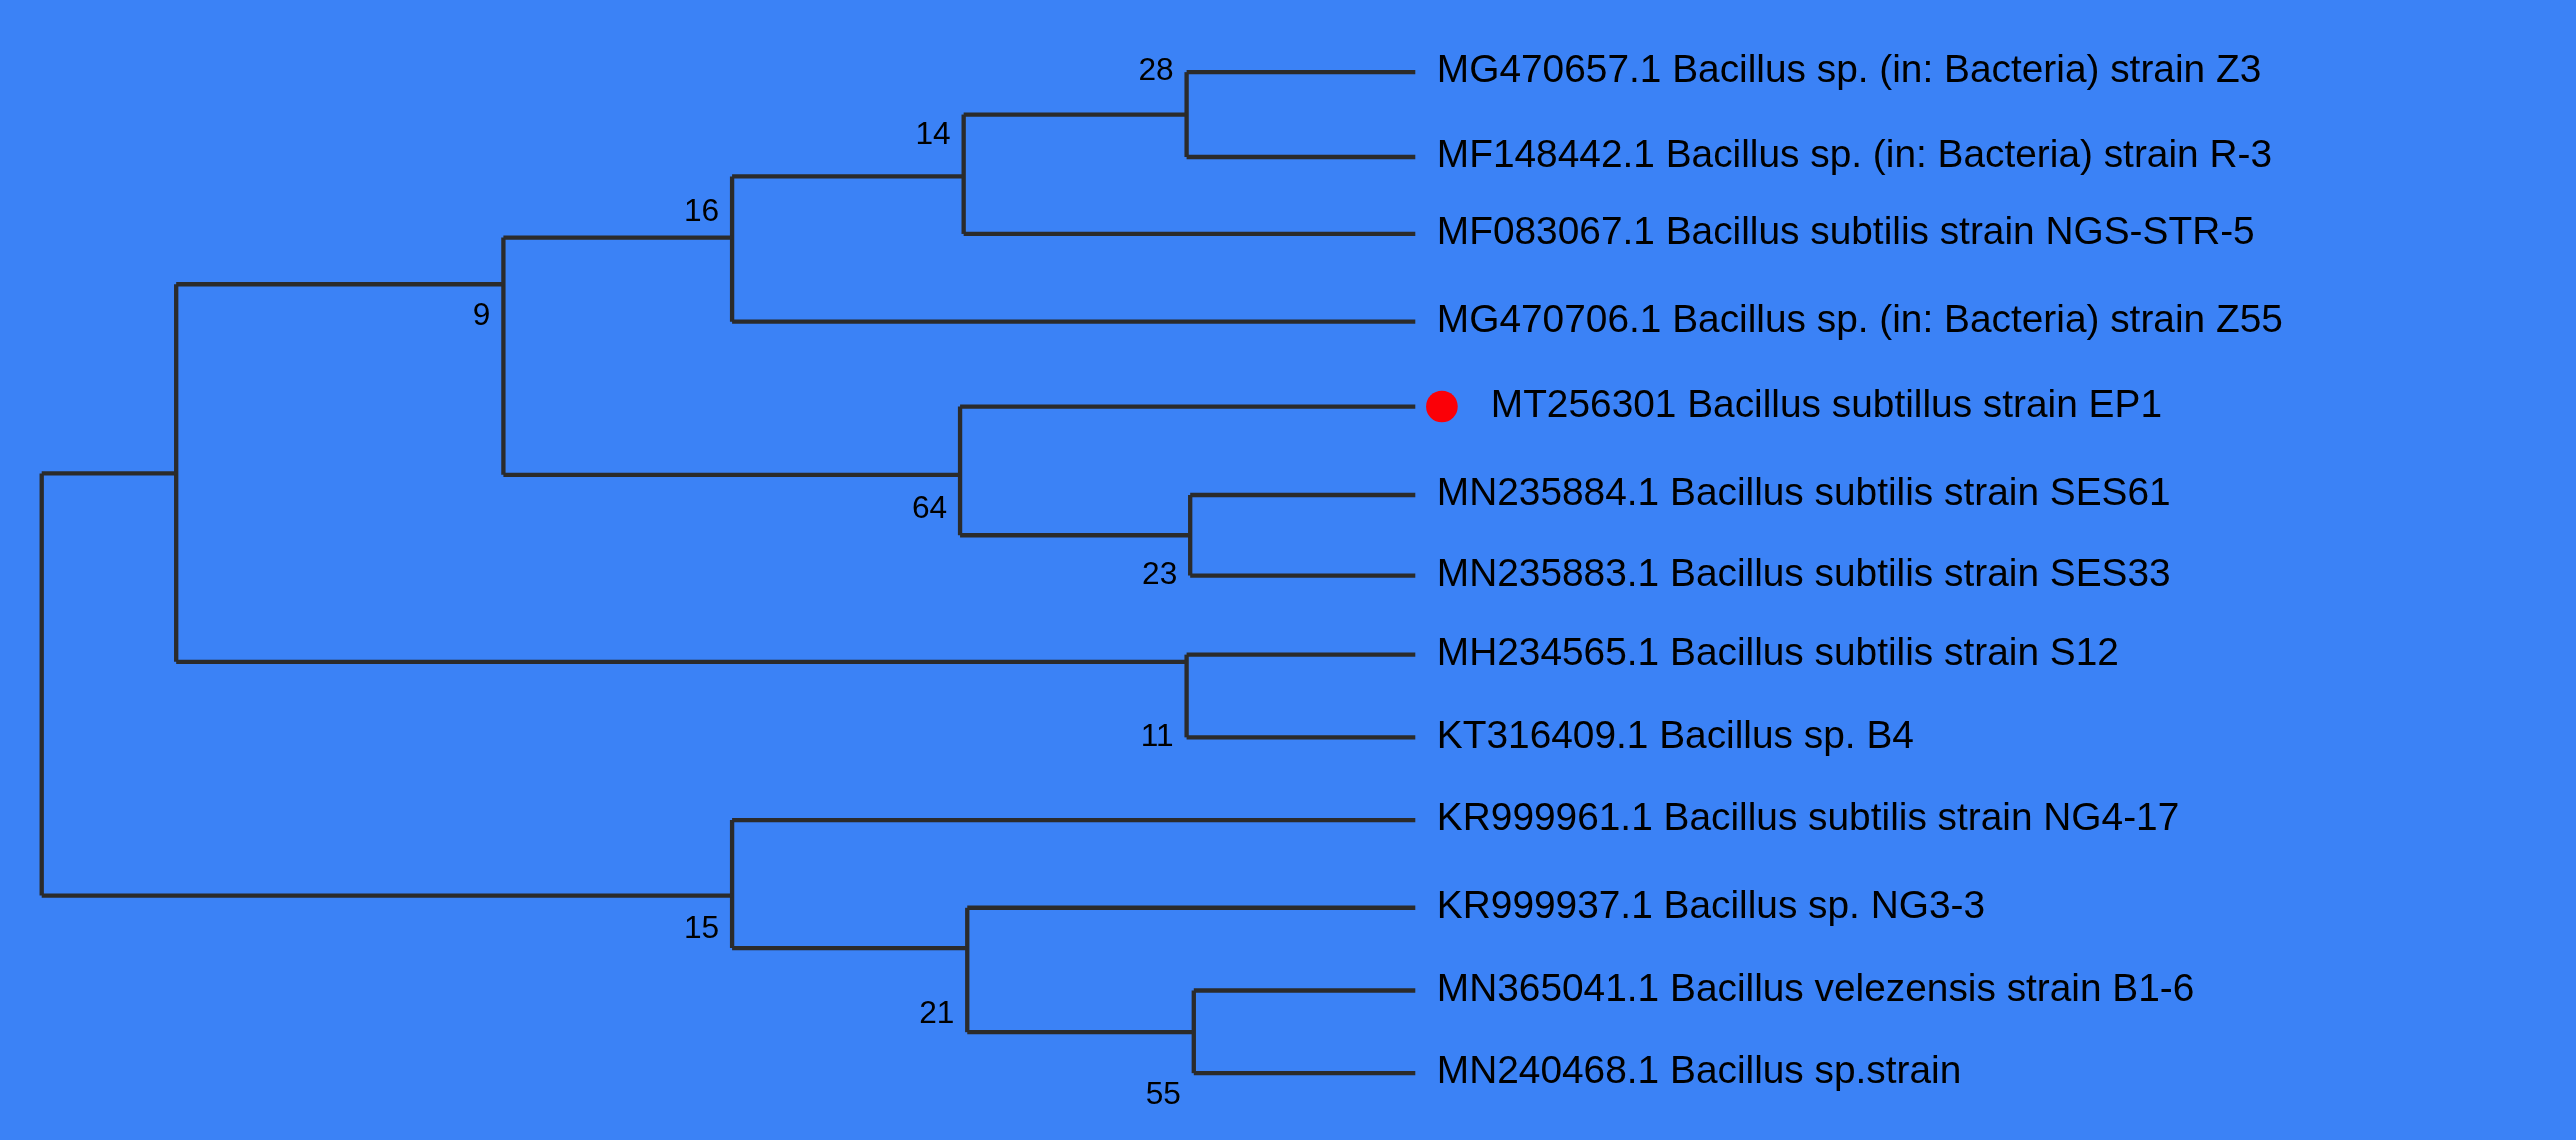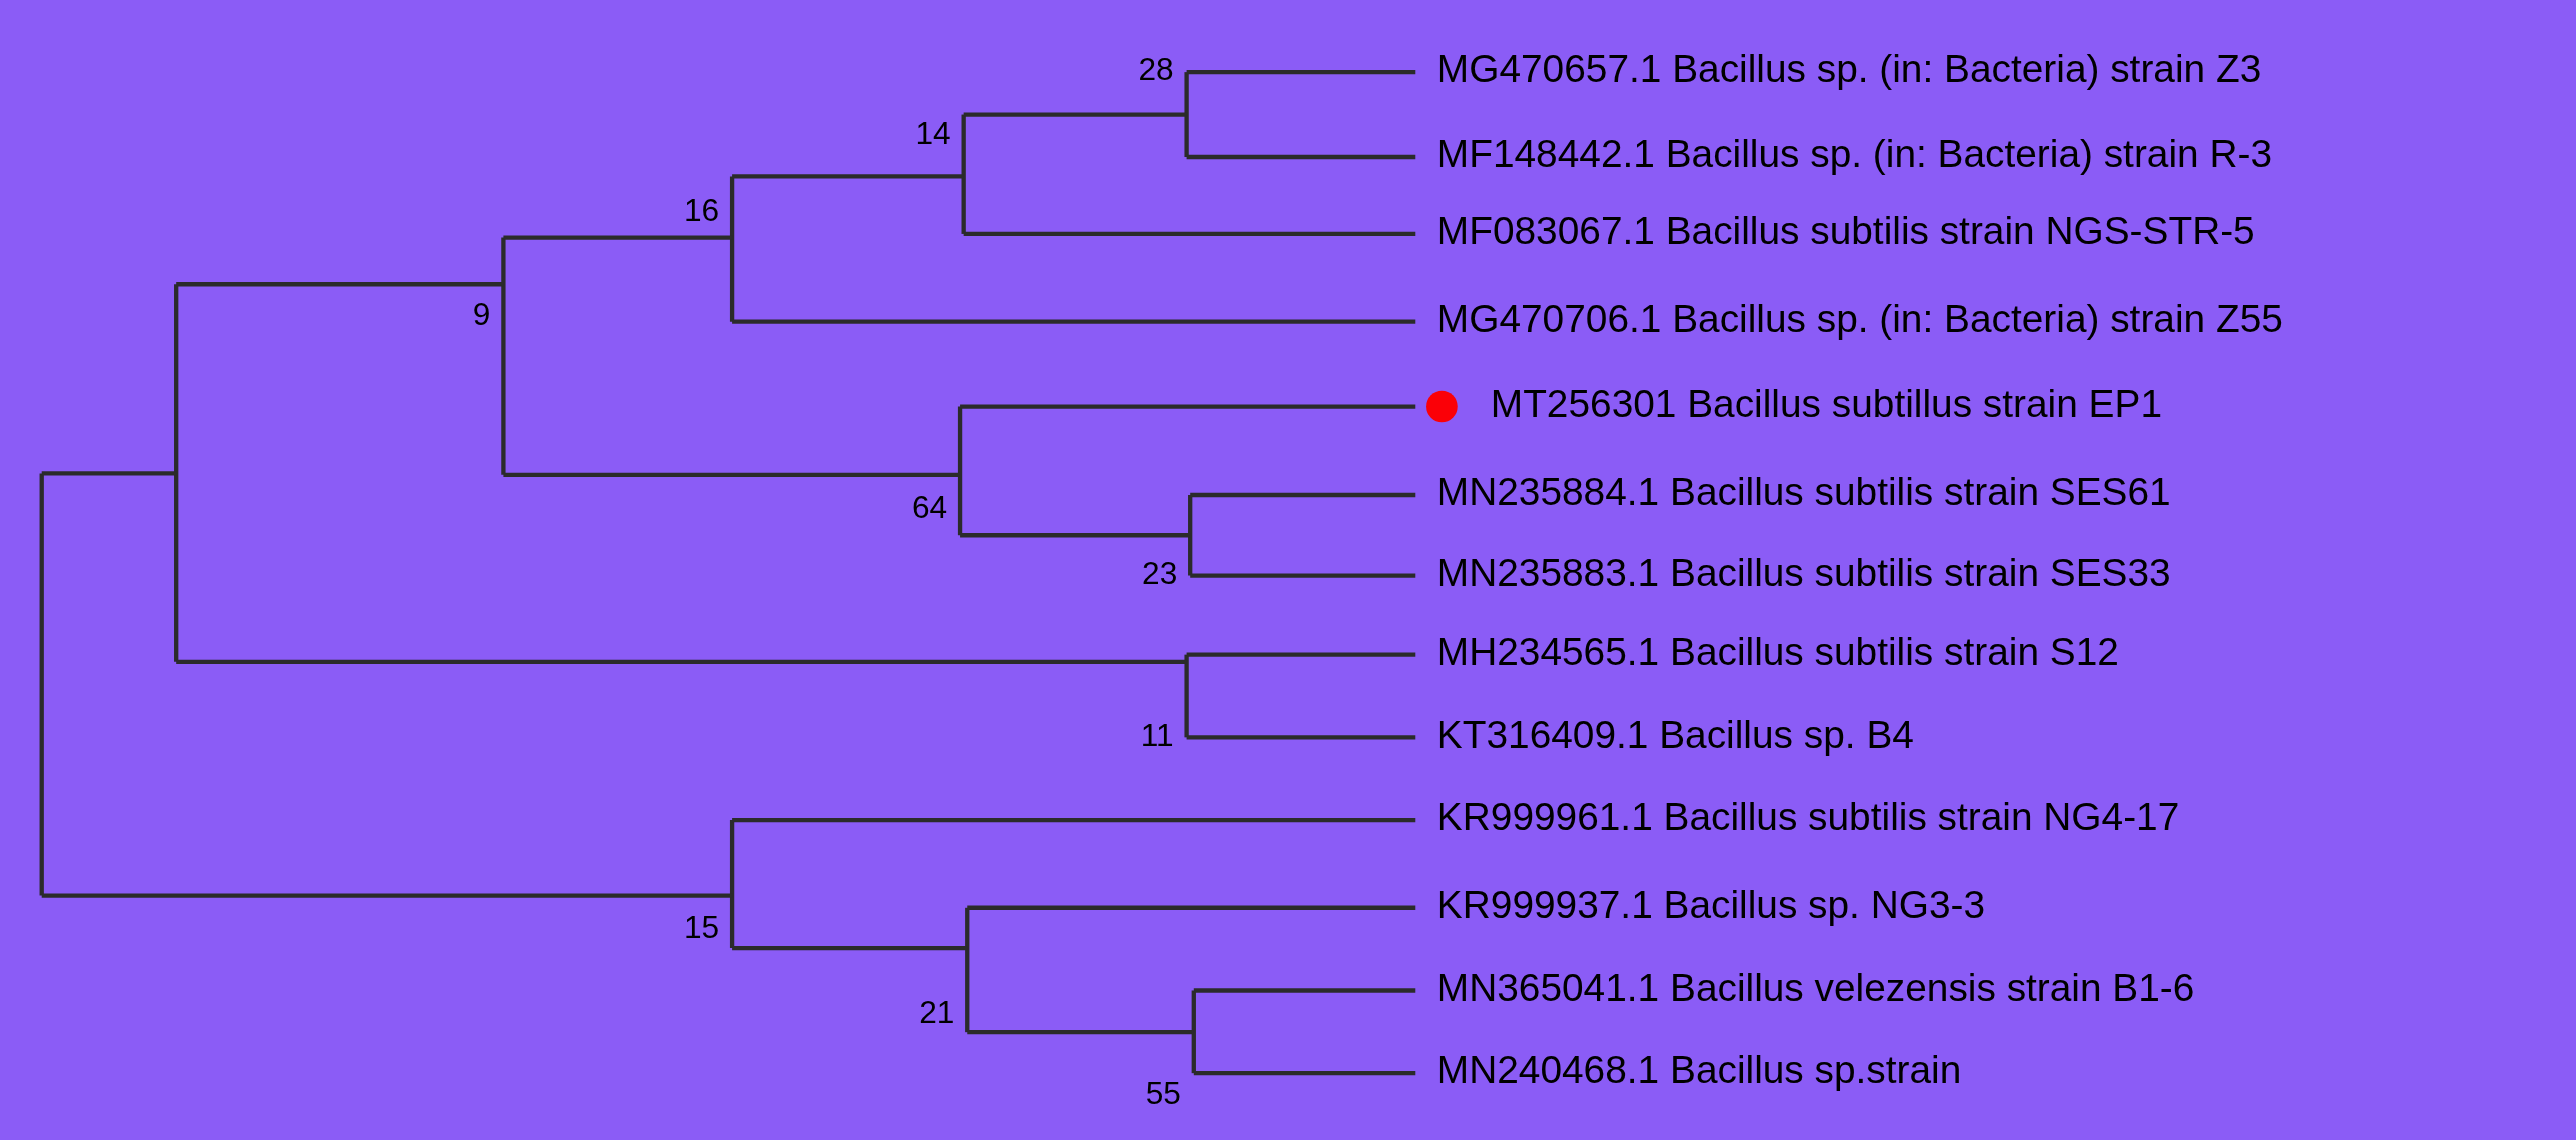--- a/index.html
+++ b/index.html
@@ -10,21 +10,21 @@
   body {
     width: 2576px;
     height: 1141px;
     overflow: hidden;
     font-family: "Liberation Sans", sans-serif;
   }
   #tree-figure {
     position: relative;
     width: 2576px;
     height: 1141px;
-    background: #8b5cf6;
+    background: #3b82f6;
   }
   #tree-svg {
     position: absolute;
     left: 0;
     top: 0;
     width: 2576px;
     height: 1141px;
     display: block;
   }
   .branch {

